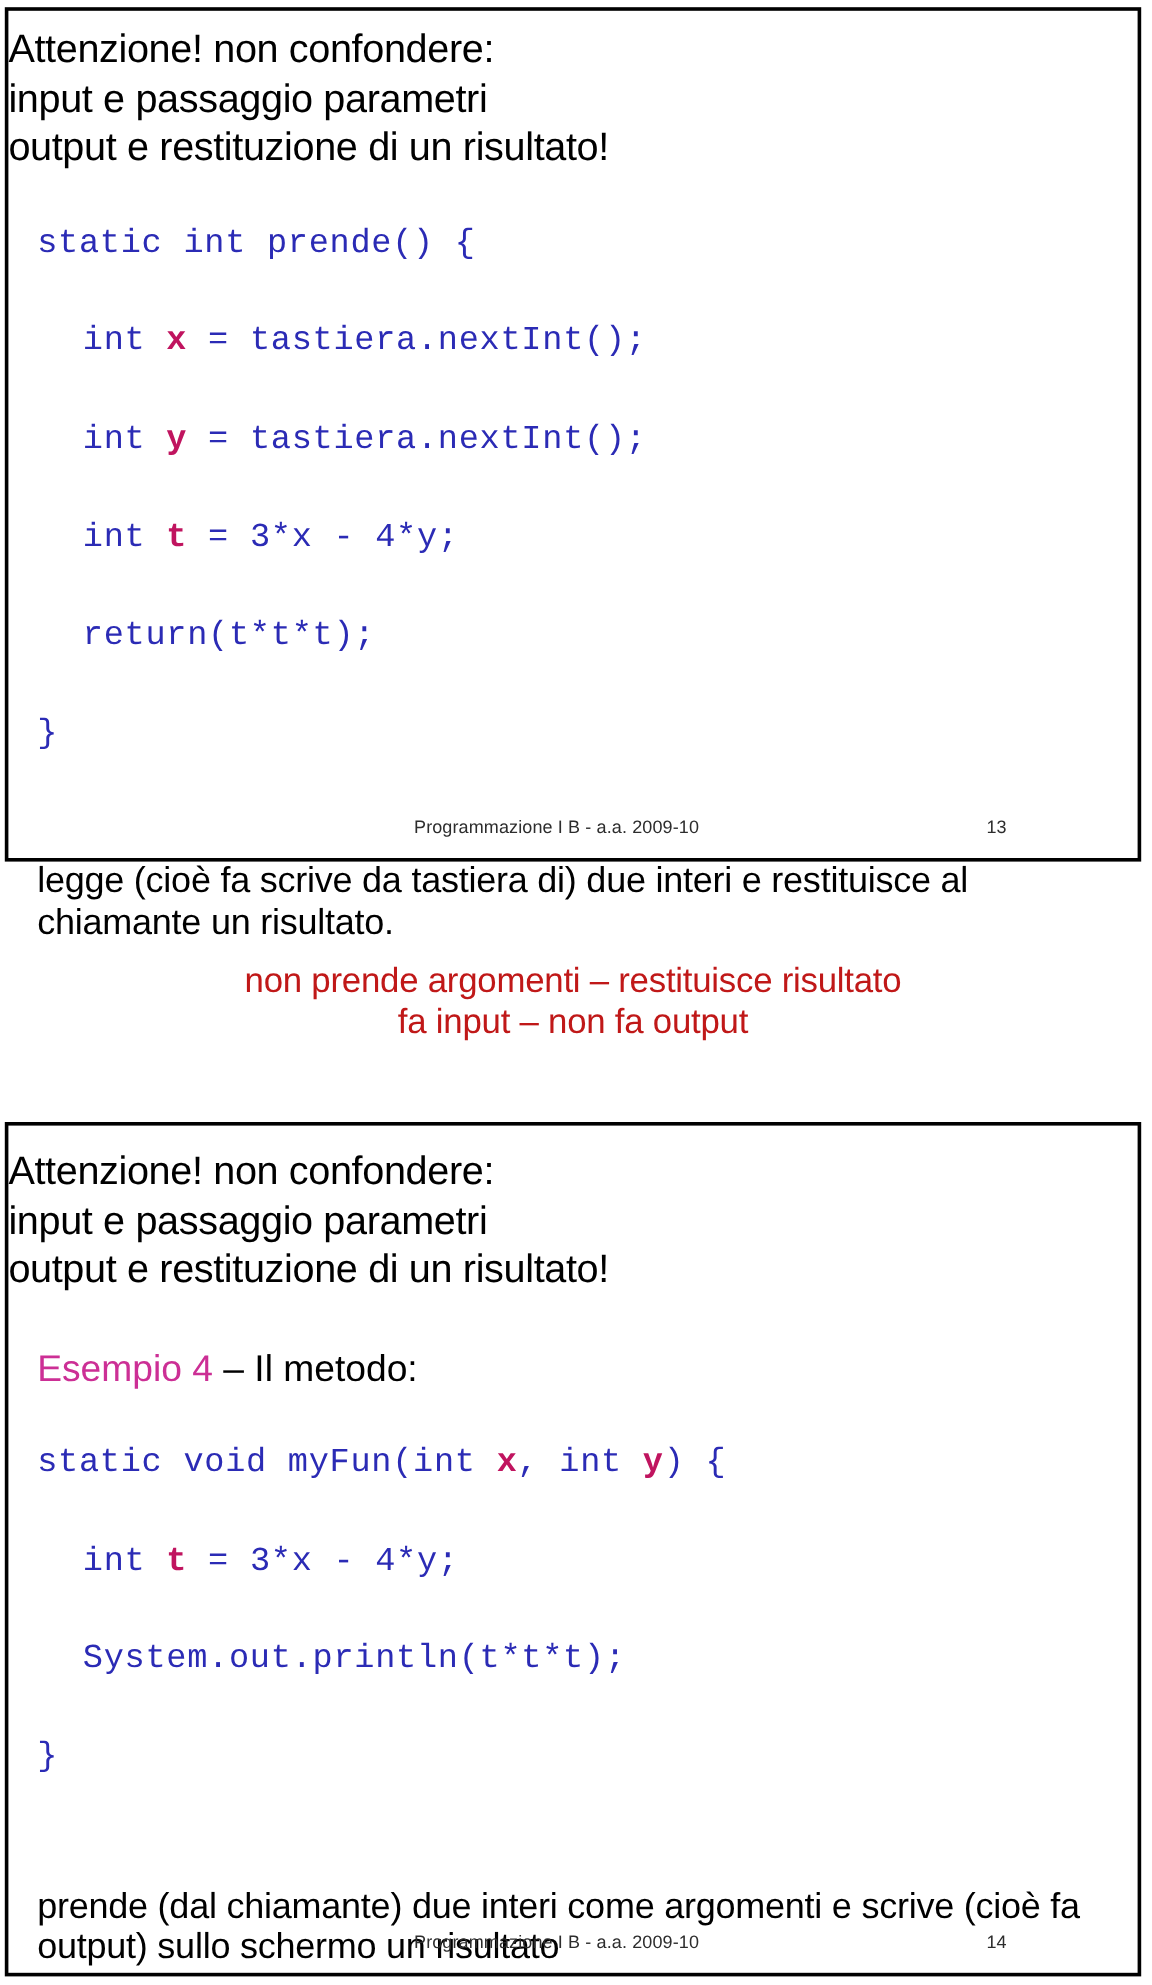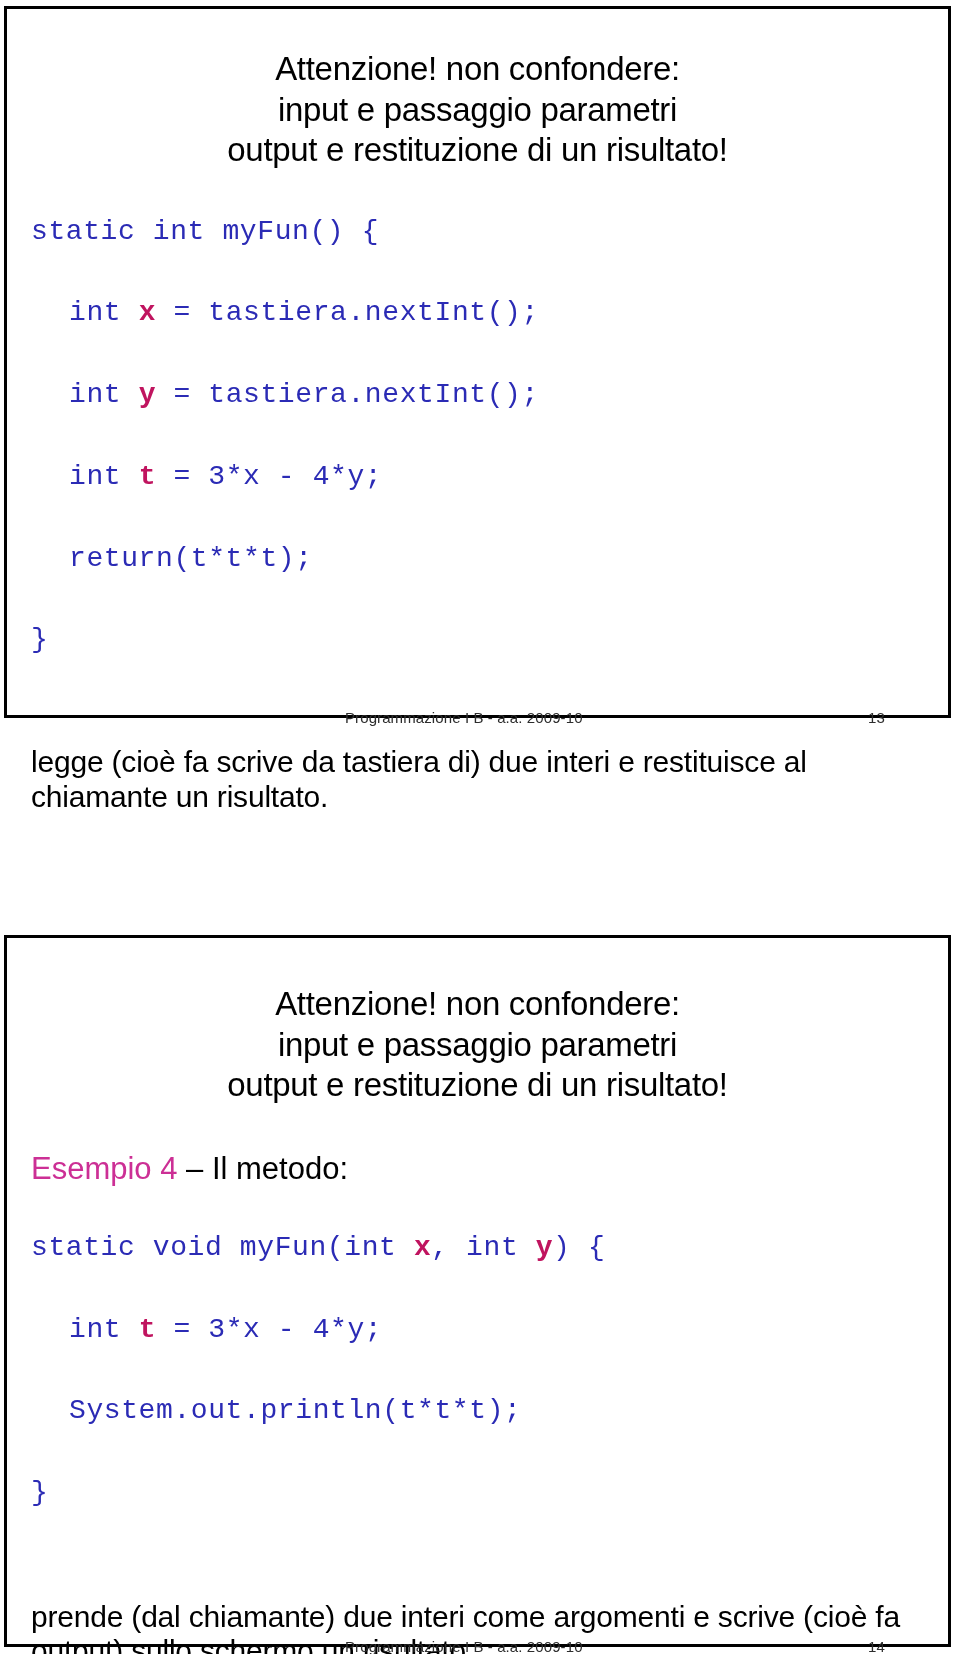--- a/index.html
+++ b/index.html
@@ -29,26 +29,25 @@
 
   .slide-inner {
     position: relative;
     width: 100%;
     height: 100%;
     box-sizing: border-box;
   }
 
   
   .title-block {
-    text-align: center;
+    text-align: left;
     font-size: 33px;
     line-height: 1.23;
     letter-spacing: -0.3px;
     padding-top: 12px;
-    margin-top: 28px;
   }
   .title-line { white-space: nowrap; }
   .red  { color: #000000; }
   .blk  { color: #000000; }
 
   
   .esempio-line {
     font-size: 31px;
     line-height: 1.2;
     padding-left: 24px;
@@ -99,21 +98,21 @@
     font-size: 15px;
     color: #2d2d2d;
     letter-spacing: 0.1px;
   }
   .footer .ftxt {
     position: absolute;
     left: 338px;
   }
   .footer .fnum {
     position: absolute;
-    left: 861px;
+    left: 815px;
   }
 
   
   #slide-2 .title-block { padding-top: 18px; }
   #slide-2 .esempio-line { margin-top: 44px; }
   #slide-2 .prose { margin-top: 4px; }
   #slide-1 .summary { margin-top: 14px; }
   #slide-1 .prose { margin-top: 2px; }
 </style>
 </head>
@@ -129,30 +128,34 @@
       <div class="title-line">
         <span class="red">input</span><span class="blk"> e </span><span class="red">passaggio parametri</span>
       </div>
       <div class="title-line">
         <span class="red">output</span><span class="blk"> e </span><span class="red">restituzione di un risultato</span><span class="red">!</span>
       </div>
     </div>
 
 
     <div class="code">
-<div><span>static int myFun() {</span></div>
+<div><span>static int prende() {</span></div>
 <div><span class="ind1"></span><span>int </span><span class="var">x</span><span> = tastiera.nextInt();</span></div>
 <div><span class="ind1"></span><span>int </span><span class="var">y</span><span> = tastiera.nextInt();</span></div>
 <div><span class="ind1"></span><span>int </span><span class="var">t</span><span> = 3*x - 4*y;</span></div>
 <div><span class="ind1"></span><span>return(t*t*t);</span></div>
 <div><span>}</span></div>
     </div>
 
     <div class="prose">legge (cioè fa scrive da tastiera di) due interi e restituisce al chiamante un risultato.</div>
 
+    <div class="summary">
+      <div>non prende argomenti – restituisce risultato</div>
+      <div class="summary-2">fa input – non fa output</div>
+    </div>
 
     <div class="footer">
       <span class="ftxt">Programmazione I B - a.a. 2009-10</span>
       <span class="fnum">13</span>
     </div>
 
   </div>
 </div>
 
 <div class="page" id="slide-2">

